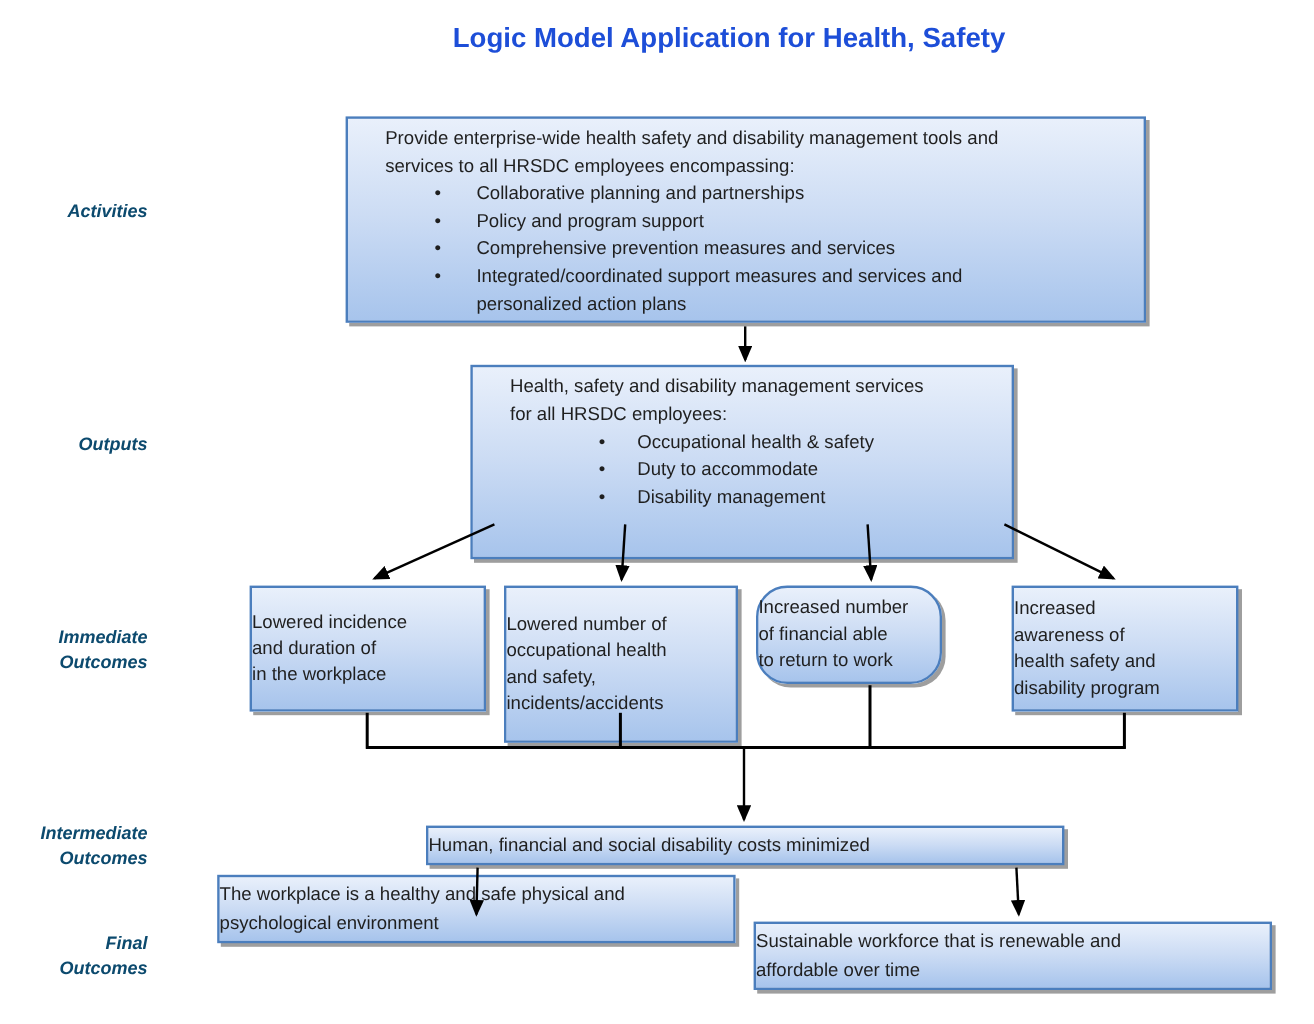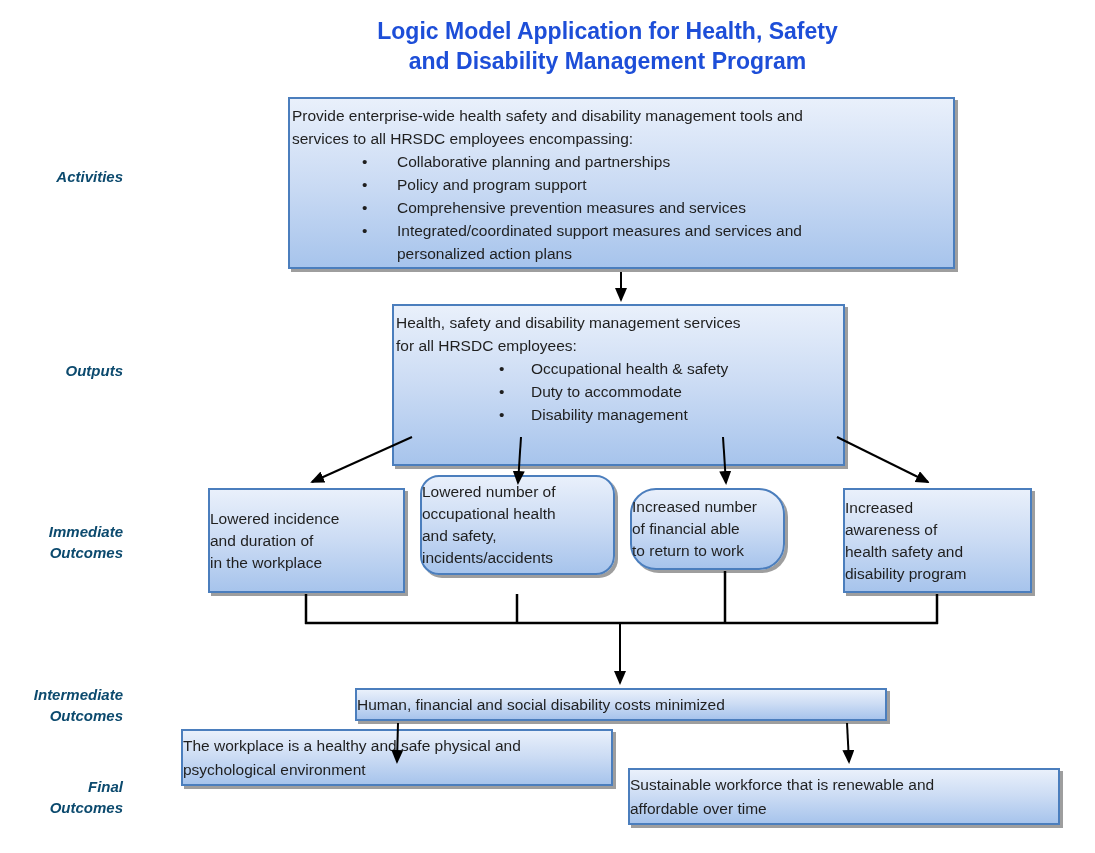--- a/index.html
+++ b/index.html
@@ -24,48 +24,47 @@
   .bx {
     position:absolute;
     background:linear-gradient(180deg, #e9f0fb 0%, #ccdcf4 48%, #a7c4ec 100%);
     border:2px solid #4b7ebd;
     box-shadow:3px 3px 0 #9e9e9e;
     color:#1f1f1f; font-size:15.5px;
     box-sizing:border-box;
   }
   .bx-activities { left:288px; top:97px;  width:667px; height:172px; padding-top:5px; line-height:23px; }
   .bx-outputs    { left:392px; top:304px; width:453px; height:162px; padding-top:5px; line-height:23px; }
-  .intro-line { padding-left:2px; white-space:nowrap; }
+  .intro-line { padding-left:2px; white-space:nowrap;margin-left:29px; }
   .bullet-row { display:flex; align-items:flex-start; line-height:23px; }
   .bx-activities .bullet-row { padding-left:72px; }
   .bx-outputs    .bullet-row { padding-left:105px; }
   .b-dot  { width:35px; flex:none; }
   .bx-outputs .b-dot { width:32px; }
   .b-text { max-width:455px; }
 
   .bx-center { display:flex; flex-direction:column; justify-content:center;
                line-height:22px; }
   .bx-io1 { left:208px; top:488px; width:197px; height:105px; }
-  .bx-io2 { left:420px; top:475px; width:195px; height:100px;border-radius:19px; }
+  .bx-io2 { left:420px; top:488px; width:195px; height:131px; }
   .bx-io3 { left:630px; top:488px; width:155px; height:82px;border-radius:26px;  }
   .bx-io4 { left:843px; top:488px; width:189px; height:105px; }
   .bx-intermediate { left:355px; top:688px; width:532px; height:33px; }
   .bx-final1 { left:181px; top:729px; width:432px; height:57px; line-height:24px; }
   .bx-final2 { left:628px; top:768px; width:432px; height:57px; line-height:24px; }
 
   .arrows { position:absolute; left:0; top:0; pointer-events:none; }
 </style>
 </head>
 <body>
 
 <div class="canvas">
 
   <div class="title">
     <div>Logic Model Application for Health, Safety</div>
-    <div>and Disability Management Program</div>
   </div>
 
   <div class="stage-label lbl-activities">
     <div>Activities</div>
   </div>
   <div class="stage-label lbl-outputs">
     <div>Outputs</div>
   </div>
   <div class="stage-label lbl-immediate">
     <div>Immediate</div>

